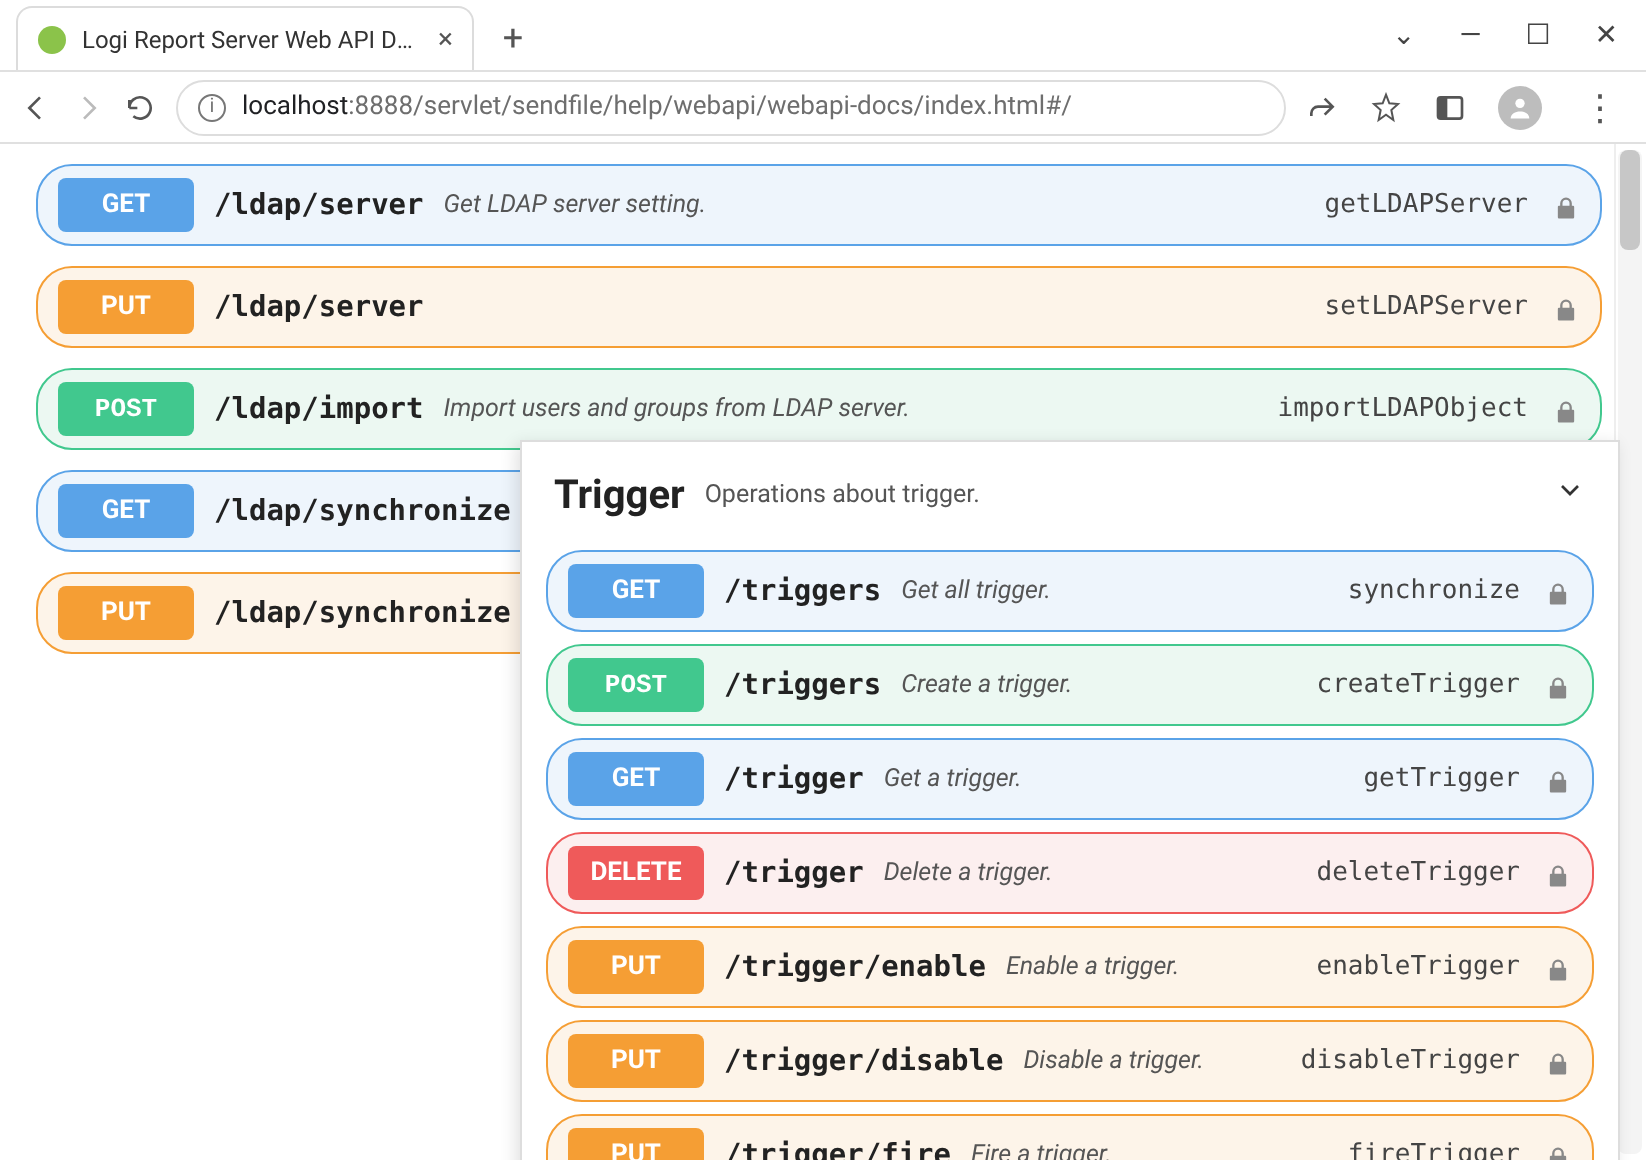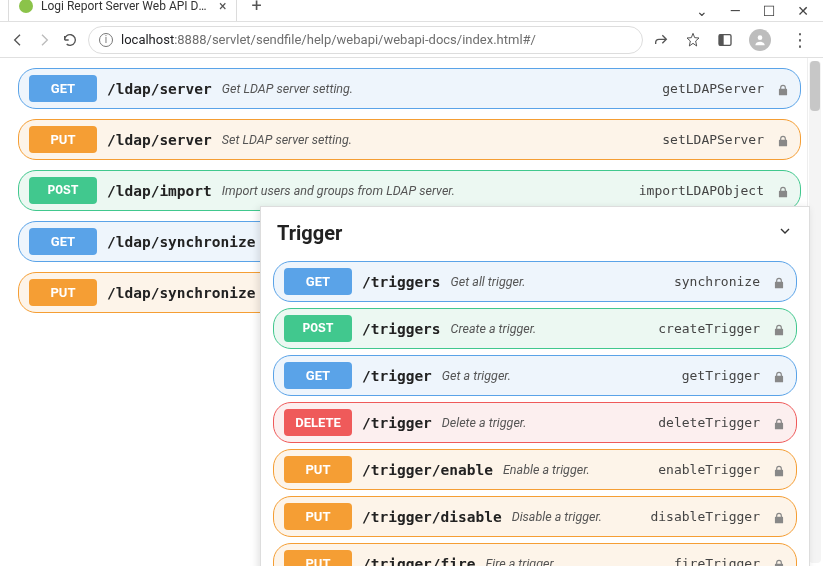--- a/index.html
+++ b/index.html
@@ -7,21 +7,21 @@
   body {
     font-family: -apple-system, BlinkMacSystemFont, "Segoe UI", Roboto, Arial, sans-serif;
     background: #fff;
     width: 823px;
     height: 580px;
     overflow: hidden;
     position: relative;
   }
   
   .titlebar {
-    height: 22px;
+    height: 36px;
     background: #fff;
     border-bottom: 1px solid #e0e0e0;
     display: flex;
     align-items: flex-end;
   }
   .tab {
     display: flex;
     align-items: center;
     height: 32px;
     padding: 0 10px 0 10px;
@@ -249,21 +249,20 @@
         <span class="desc">Get LDAP server setting.</span>
         <span class="grow"></span>
         <span class="opname">getLDAPServer</span>
         <span class="lock"><svg viewBox="0 0 24 24">
             <path d="M7 10V8a5 5 0 0 1 10 0v2h1a1 1 0 0 1 1 1v9a1 1 0 0 1-1 1H6a1 1 0 0 1-1-1v-9a1 1 0 0 1 1-1h1zm2 0h6V8a3 3 0 0 0-6 0v2z"></path>
           </svg></span>
       </div>
       <div class="op put">
         <span class="method">PUT</span>
         <span class="path">/ldap/server</span>
-        <span class="desc">Set LDAP server setting.</span>
         <span class="grow"></span>
         <span class="opname">setLDAPServer</span>
         <span class="lock"><svg viewBox="0 0 24 24">
             <path d="M7 10V8a5 5 0 0 1 10 0v2h1a1 1 0 0 1 1 1v9a1 1 0 0 1-1 1H6a1 1 0 0 1-1-1v-9a1 1 0 0 1 1-1h1zm2 0h6V8a3 3 0 0 0-6 0v2z"></path>
           </svg></span>
       </div>
       <div class="op post">
         <span class="method">POST</span>
         <span class="path">/ldap/import</span>
         <span class="desc">Import users and groups from LDAP server.</span>
@@ -291,20 +290,21 @@
         <span class="opname"></span>
         <span class="lock"><svg viewBox="0 0 24 24">
             <path d="M7 10V8a5 5 0 0 1 10 0v2h1a1 1 0 0 1 1 1v9a1 1 0 0 1-1 1H6a1 1 0 0 1-1-1v-9a1 1 0 0 1 1-1h1zm2 0h6V8a3 3 0 0 0-6 0v2z"></path>
           </svg></span>
       </div>
     </div>
 
   <div class="overlay">
     <div class="overlay-header">
       <span class="title">Trigger</span>
+      <span class="subtitle">Operations about trigger.</span>
       <span class="grow"></span>
       <span class="chev">
         <svg viewBox="0 0 24 24">
             <path d="M6 9l6 6 6-6"></path>
           </svg>
       </span>
     </div>
     <div id="overlay-ops">
         <div class="op get">
           <span class="method">GET</span>

